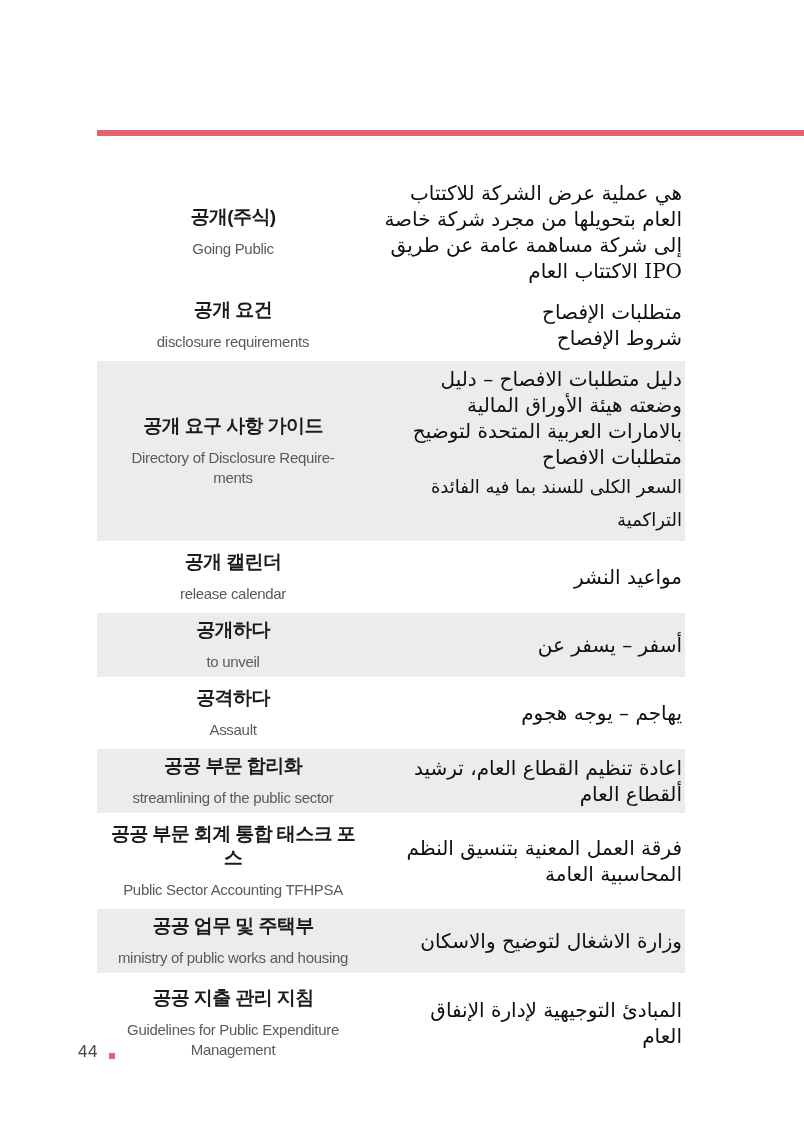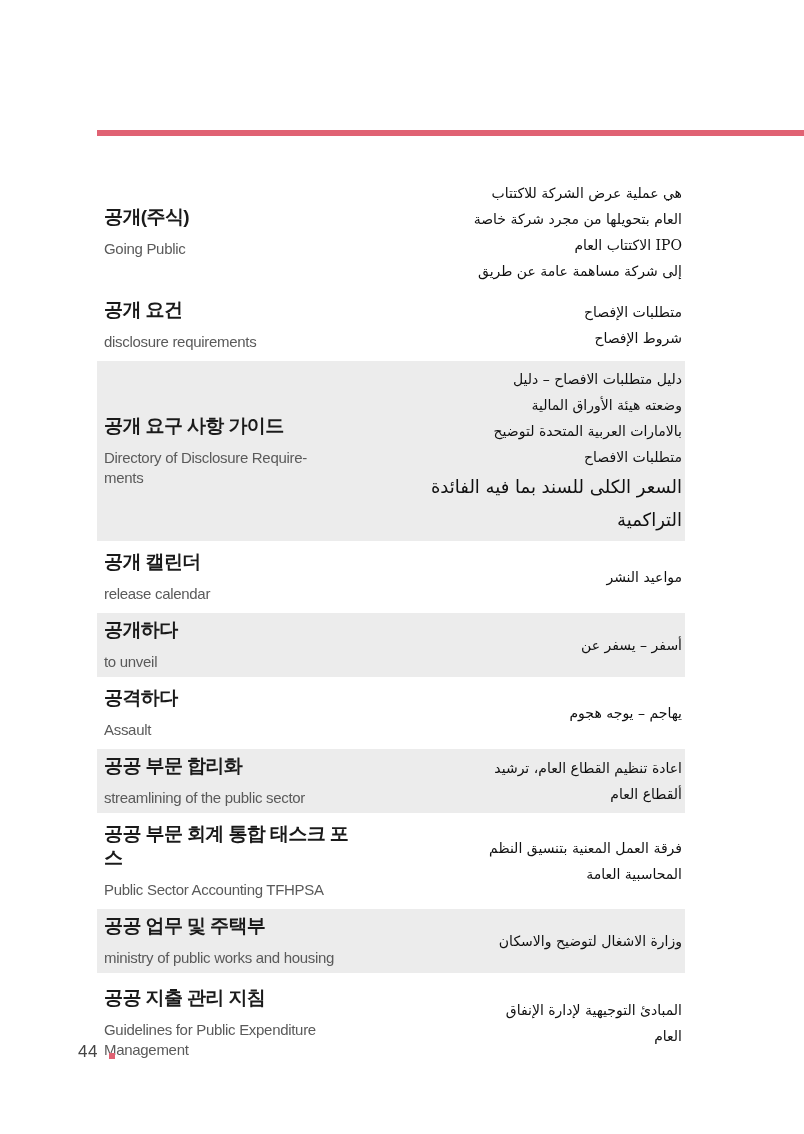--- a/index.html
+++ b/index.html
@@ -30,20 +30,21 @@
     margin-bottom: 4px;
     padding: 5px 3px 5px 7px;
     min-height: 52px;
   }
   .row.shaded { background: var(--shade); }
   .row.gap-above { margin-top: 8px; }
   .term-cell {
     width: 268px;
     flex: 0 0 268px;
     padding-right: 10px;
+    text-align: center;
   }
   .korean {
     font-weight: bold;
     font-size: 19px;
     line-height: 24px;
     letter-spacing: -0.6px;
     color: #1a1a1a;
     font-family: "Liberation Sans", sans-serif;
   }
   .english {
@@ -56,21 +57,21 @@
   .english + .english { margin-top: 0; }
   .arabic-cell {
     flex: 1 1 auto;
     direction: rtl;
     text-align: right;
     color: #101010;
     font-family: "DejaVu Serif", "DejaVu Sans", serif;
     padding-left: 2px;
   }
   .ar-line {
-    font-size: 14px;
+    font-size: 20px;
     line-height: 26px;
   }
   .ar-line.ar-small {
     font-size: 18px;
     line-height: 33px;
   }
   .page-footer {
     position: absolute;
     left: 78px; top: 1042px;
     display: flex;
@@ -96,22 +97,22 @@
 
 <div class="glossary">
     <div class="row">
       <div class="term-cell">
         <div class="korean">공개(주식)</div>
         <div class="english">Going Public</div>
       </div>
       <div class="arabic-cell" dir="rtl">
         <div class="ar-line">هي عملية عرض الشركة للاكتتاب</div>
         <div class="ar-line">العام بتحويلها من مجرد شركة خاصة</div>
+        <div class="ar-line">إلى شركة مساهمة عامة عن طريق</div>
         <div class="ar-line">IPO الاكتتاب العام</div>
-        <div class="ar-line">إلى شركة مساهمة عامة عن طريق</div>
       </div>
     </div>
     <div class="row">
       <div class="term-cell">
         <div class="korean">공개 요건</div>
         <div class="english">disclosure requirements</div>
       </div>
       <div class="arabic-cell" dir="rtl">
         <div class="ar-line">متطلبات الإفصاح</div>
         <div class="ar-line">شروط الإفصاح</div>

